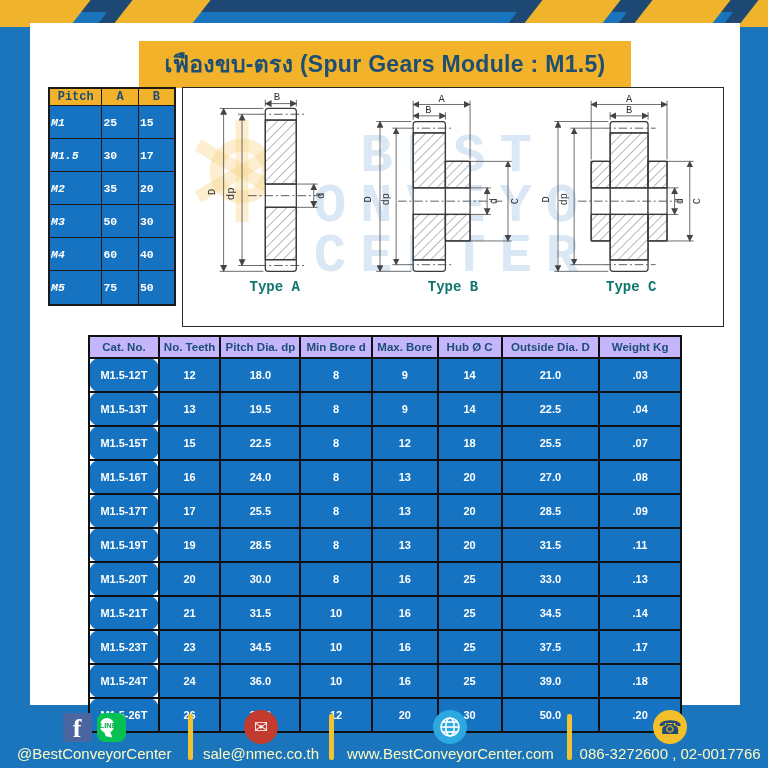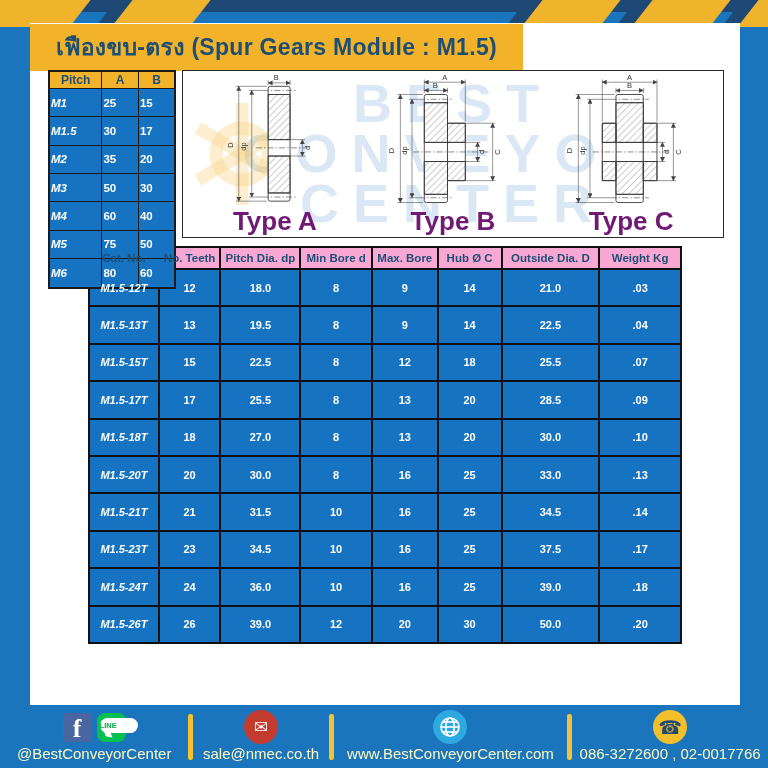--- a/index.html
+++ b/index.html
@@ -11,66 +11,66 @@
   
   .top-deco{position:absolute;top:0;left:0;width:768px;height:32px;overflow:hidden;}
   .navy-bar{position:absolute;top:0;left:0;width:768px;height:12px;background:#1e4974;}
   .stripe{position:absolute;top:0;height:27px;background:#f0b42c;
           transform:skewX(-38deg);box-shadow:-16px 0 0 #1e4974;}
   .s1{left:-40px;width:120px}.s2{left:122px;width:78px}
   .s3{left:532px;width:78px}.s4{left:642px;width:78px}.s5{left:748px;width:70px}
 
   
   .card{position:absolute;left:30px;top:23px;width:710px;height:682px;background:#ffffff;}
-  .title-wrap{margin-top:1px;height:40px;}
+  .title-wrap{text-align:center;margin-top:18px;height:40px;}
   .title{display:inline-block;background:#f2b32a;color:#1d4e74;
          font-size:23px;font-weight:bold;padding:5px 26px 6px;letter-spacing:0.3px;}
 
   
-  .upper-row{display:flex;margin:6px 16px 0 18px;height:168px;}
+  .upper-row{display:flex;margin:6px 16px 0 18px;height:240px;font-family:Liberation Mono, monospace;}
   table{border-collapse:collapse;}
   .pitch-table{width:128px;height:219px;border:2px solid #1a1a1a;font-weight:bold;}
   .pitch-table th{background:#f2b32a;color:#1d4e74;font-size:12px;border:1.6px solid #1a1a1a;}
   .pitch-table td{background:#1573c2;color:#ffffff;font-size:11.5px;border:1.6px solid #1a1a1a;}
   .pitch-table td.pcol{font-style:italic;}
   .pitch-table col.c0{width:42%}.pitch-table col.c1{width:29%}.pitch-table col.c2{width:29%}
 
   .diagram-panel{flex:1;margin-left:6px;border:1.5px solid #2a2a2a;position:relative;
                  display:flex;justify-content:space-between;padding:3px 4px 0;overflow:hidden;background:#fff;}
   .watermark{position:absolute;inset:0;z-index:0;display:flex;flex-direction:column;
              justify-content:center;align-items:center;pointer-events:none;}
   .wm-line{font-size:54px;font-weight:800;letter-spacing:14px;line-height:0.92;
            color:rgba(140,180,224,0.32);white-space:nowrap;}
   .wm-star{position:absolute;left:4px;top:28px;z-index:0;opacity:0.55;}
   .diagram{position:relative;z-index:1;display:flex;flex-direction:column;align-items:center;width:33%;}
   .diagram svg{display:block;}
-  .type-label{font-size:26px;font-weight:bold;color:#701a75;margin-top:-2px;text-align:right;}
+  .type-label{font-size:14px;font-weight:bold;color:#0f766e;margin-top:-2px;text-align:right;}
 
   
   .spec-table{width:594px;height:398px;margin:8px auto 0;border:2.4px solid #101010;font-weight:bold;}
-  .spec-table th{background:#f9a8d4;color:#1d4e74;font-size:11.5px;border:2px solid #101010;padding:4px 1px;}
+  .spec-table th{background:#c4b5fd;color:#1d4e74;font-size:11.5px;border:2px solid #101010;padding:4px 1px;}
   .spec-table td{background:#1573c2;color:#ffffff;font-size:11px;text-align:center;
                  border:2px solid #101010;padding:2px 1px;}
-  .spec-table td.cat{font-style:italic;}
+  .spec-table td.cat{border-radius:11px;}
   .spec-table col.w0{width:11.8%}.spec-table col.w1{width:10.4%}.spec-table col.w2{width:13.5%}
   .spec-table col.w3{width:12.1%}.spec-table col.w4{width:11.1%}.spec-table col.w5{width:10.8%}
   .spec-table col.w6{width:16.5%}.spec-table col.w7{width:13.8%}
 
   
   .footer{position:absolute;left:0;top:705px;width:768px;height:63px;display:flex;align-items:stretch;}
   .fgroup{display:flex;flex-direction:column;align-items:center;justify-content:flex-start;padding-top:4px;}
   .g1{flex-basis:25%}.g2{flex-basis:18%}.g3{flex-basis:31%}.g4{flex-basis:26%}
   .fdivider{width:5px;height:46px;background:#f2c230;align-self:center;border-radius:2px;}
   .ficons{height:36px;display:flex;align-items:center;gap:5px;}
   .ftext{color:#fef9c3;font-weight:normal;font-size:15px;margin-top:0;white-space:nowrap;}
   .fb-icon{width:29px;height:29px;background:#4a66a0;color:#ffffff;border-radius:3px;
            display:flex;align-items:flex-end;justify-content:center;
            font-family:"Liberation Serif",serif;font-weight:bold;font-size:26px;line-height:0.95;overflow:hidden;}
   .line-icon{width:29px;height:29px;background:#06c152;border-radius:8px;position:relative;}
-  .line-bubble{position:absolute;left:3px;top:5px;width:38px;height:15px;background:#ffffff;border-radius:8px;
+  .line-bubble{position:absolute;left:3px;top:5px;width:14px;height:15px;background:#ffffff;border-radius:8px;
                color:#06a847;font-size:7.5px;font-weight:bold;text-align:left;line-height:15px;}
   .line-tail{position:absolute;left:8px;top:18px;width:6px;height:6px;background:#ffffff;
              transform:skewX(30deg) rotate(12deg);}
   .circle{width:34px;height:34px;border-radius:50%;display:flex;align-items:center;justify-content:center;}
   .mail-circle{background:#c23b2e;color:#ffffff;font-size:17px;}
   .globe-circle{background:#2ba9e0;}
   .phone-circle{background:#f3c02b;color:#1e4974;font-size:19px;}
 </style>
 </head>
 <body>
@@ -137,25 +137,20 @@
             <td>60</td>
             <td>40</td>
           </tr>
 
           <tr>
             <td class="pcol">M5</td>
             <td>75</td>
             <td>50</td>
           </tr>
 
-          <tr>
-            <td class="pcol">M6</td>
-            <td>80</td>
-            <td>60</td>
-          </tr>
         </tbody>
     </table>
 
     <div class="diagram-panel">
       <div class="watermark">
         <svg class="wm-star" width="110" height="110" viewBox="0 0 110 110">
           <g stroke="rgba(243,186,60,0.45)" stroke-width="13" fill="none">
             <circle cx="55" cy="55" r="26"></circle>
             <line x1="55" y1="4" x2="55" y2="106"></line>
             <line x1="11" y1="29" x2="99" y2="81"></line>
@@ -405,43 +400,53 @@
           <td class="cat">M1.5-15T</td>
           <td>15</td>
           <td>22.5</td>
           <td>8</td>
           <td>12</td>
           <td>18</td>
           <td>25.5</td>
           <td>.07</td>
         </tr>
 
+        <tr>
+          <td class="cat">M1.5-16T</td>
+          <td>16</td>
+          <td>24.0</td>
+          <td>8</td>
+          <td>13</td>
+          <td>20</td>
+          <td>27.0</td>
+          <td>.08</td>
+        </tr>
 
         <tr>
           <td class="cat">M1.5-17T</td>
           <td>17</td>
           <td>25.5</td>
           <td>8</td>
           <td>13</td>
           <td>20</td>
           <td>28.5</td>
           <td>.09</td>
         </tr>
 
-        <tr>
-          <td class="cat">M1.5-18T</td>
-          <td>18</td>
-          <td>27.0</td>
+
+        <tr>
+          <td class="cat">M1.5-19T</td>
+          <td>19</td>
+          <td>28.5</td>
           <td>8</td>
           <td>13</td>
           <td>20</td>
-          <td>30.0</td>
-          <td>.10</td>
-        </tr>
-
+          <td>31.5</td>
+          <td>.11</td>
+        </tr>
 
         <tr>
           <td class="cat">M1.5-20T</td>
           <td>20</td>
           <td>30.0</td>
           <td>8</td>
           <td>16</td>
           <td>25</td>
           <td>33.0</td>
           <td>.13</td>

